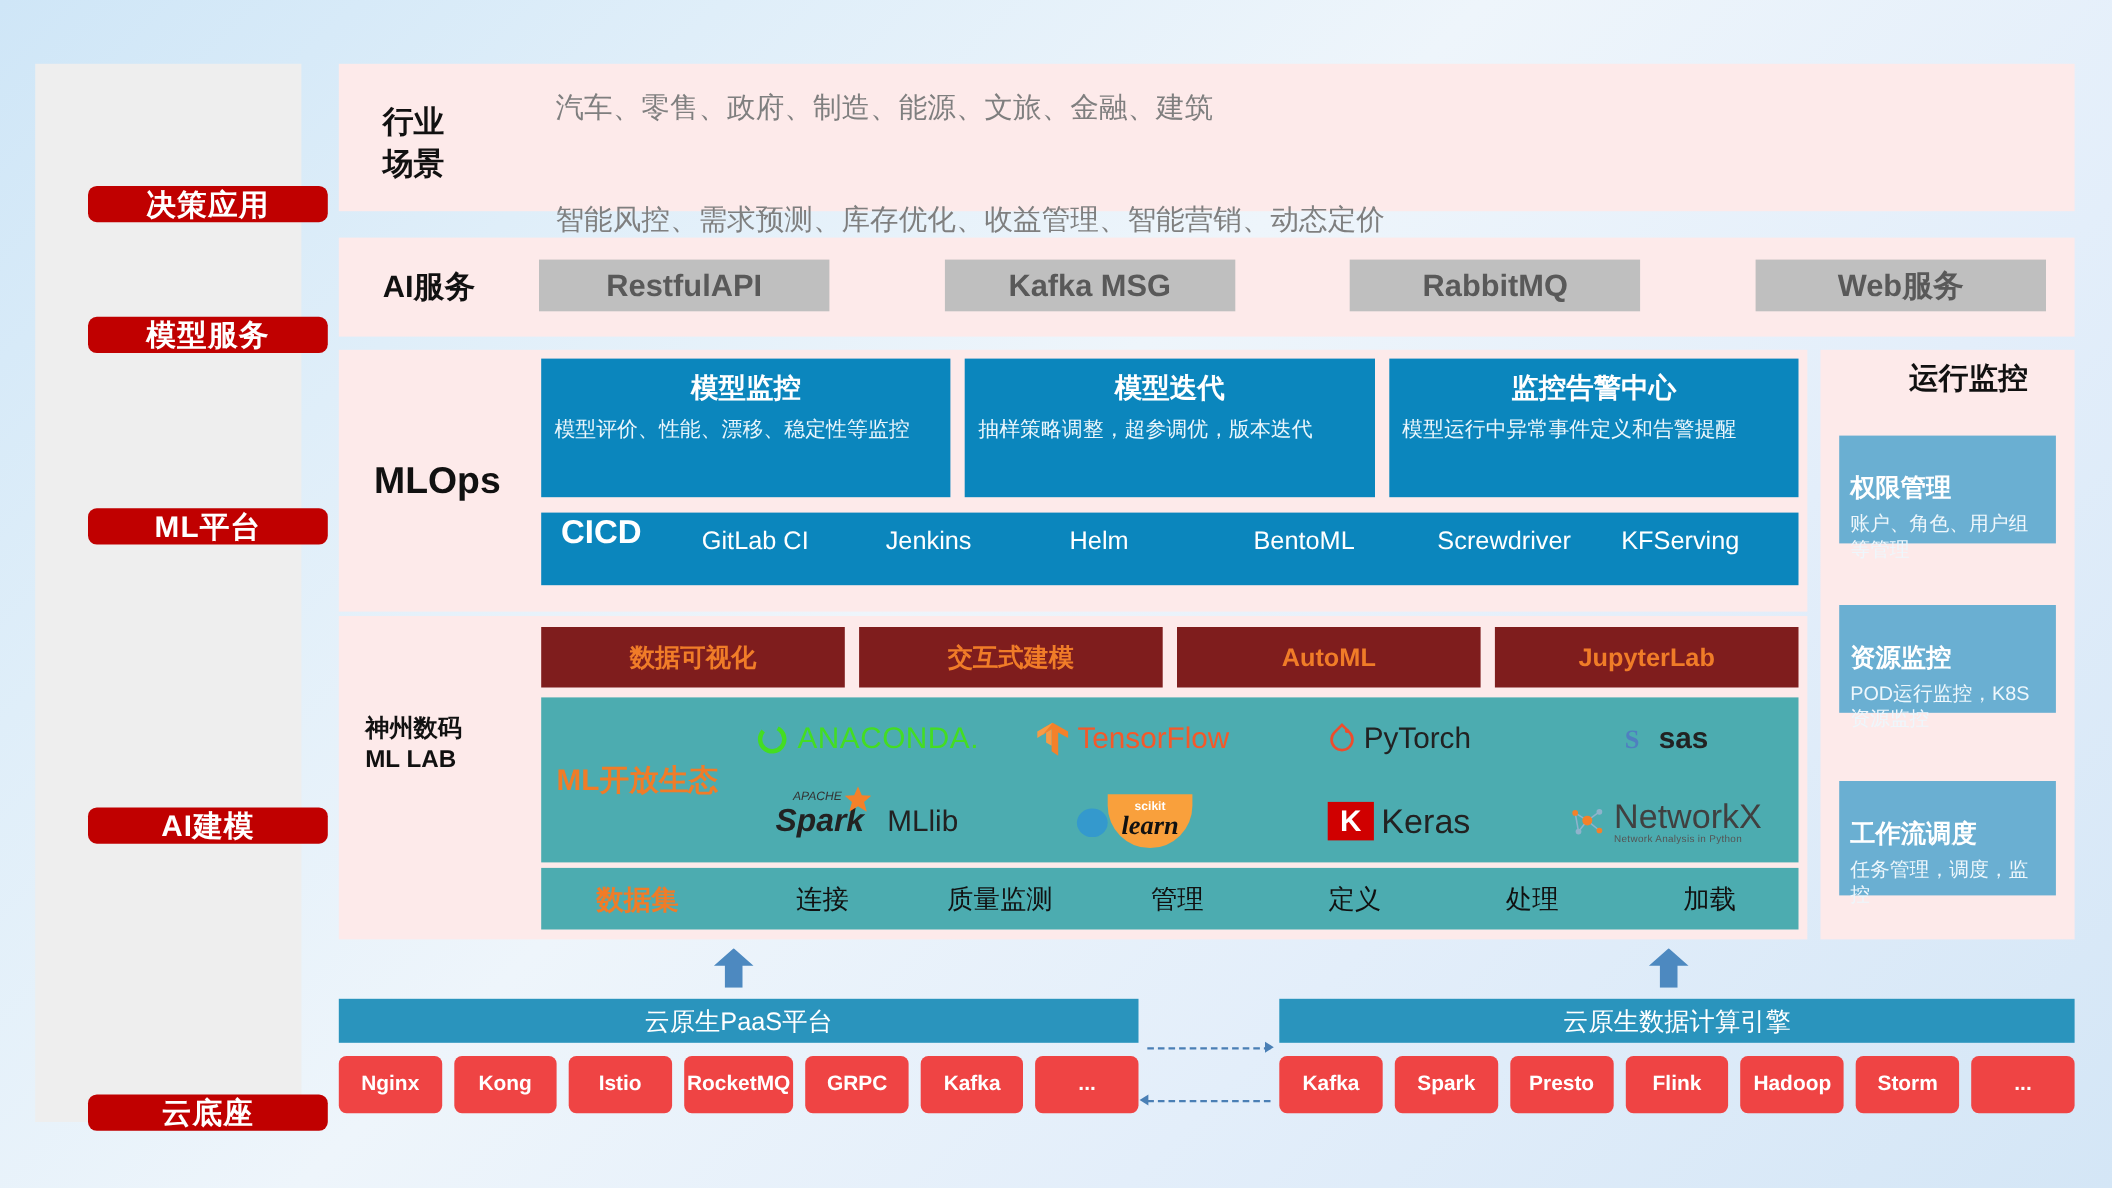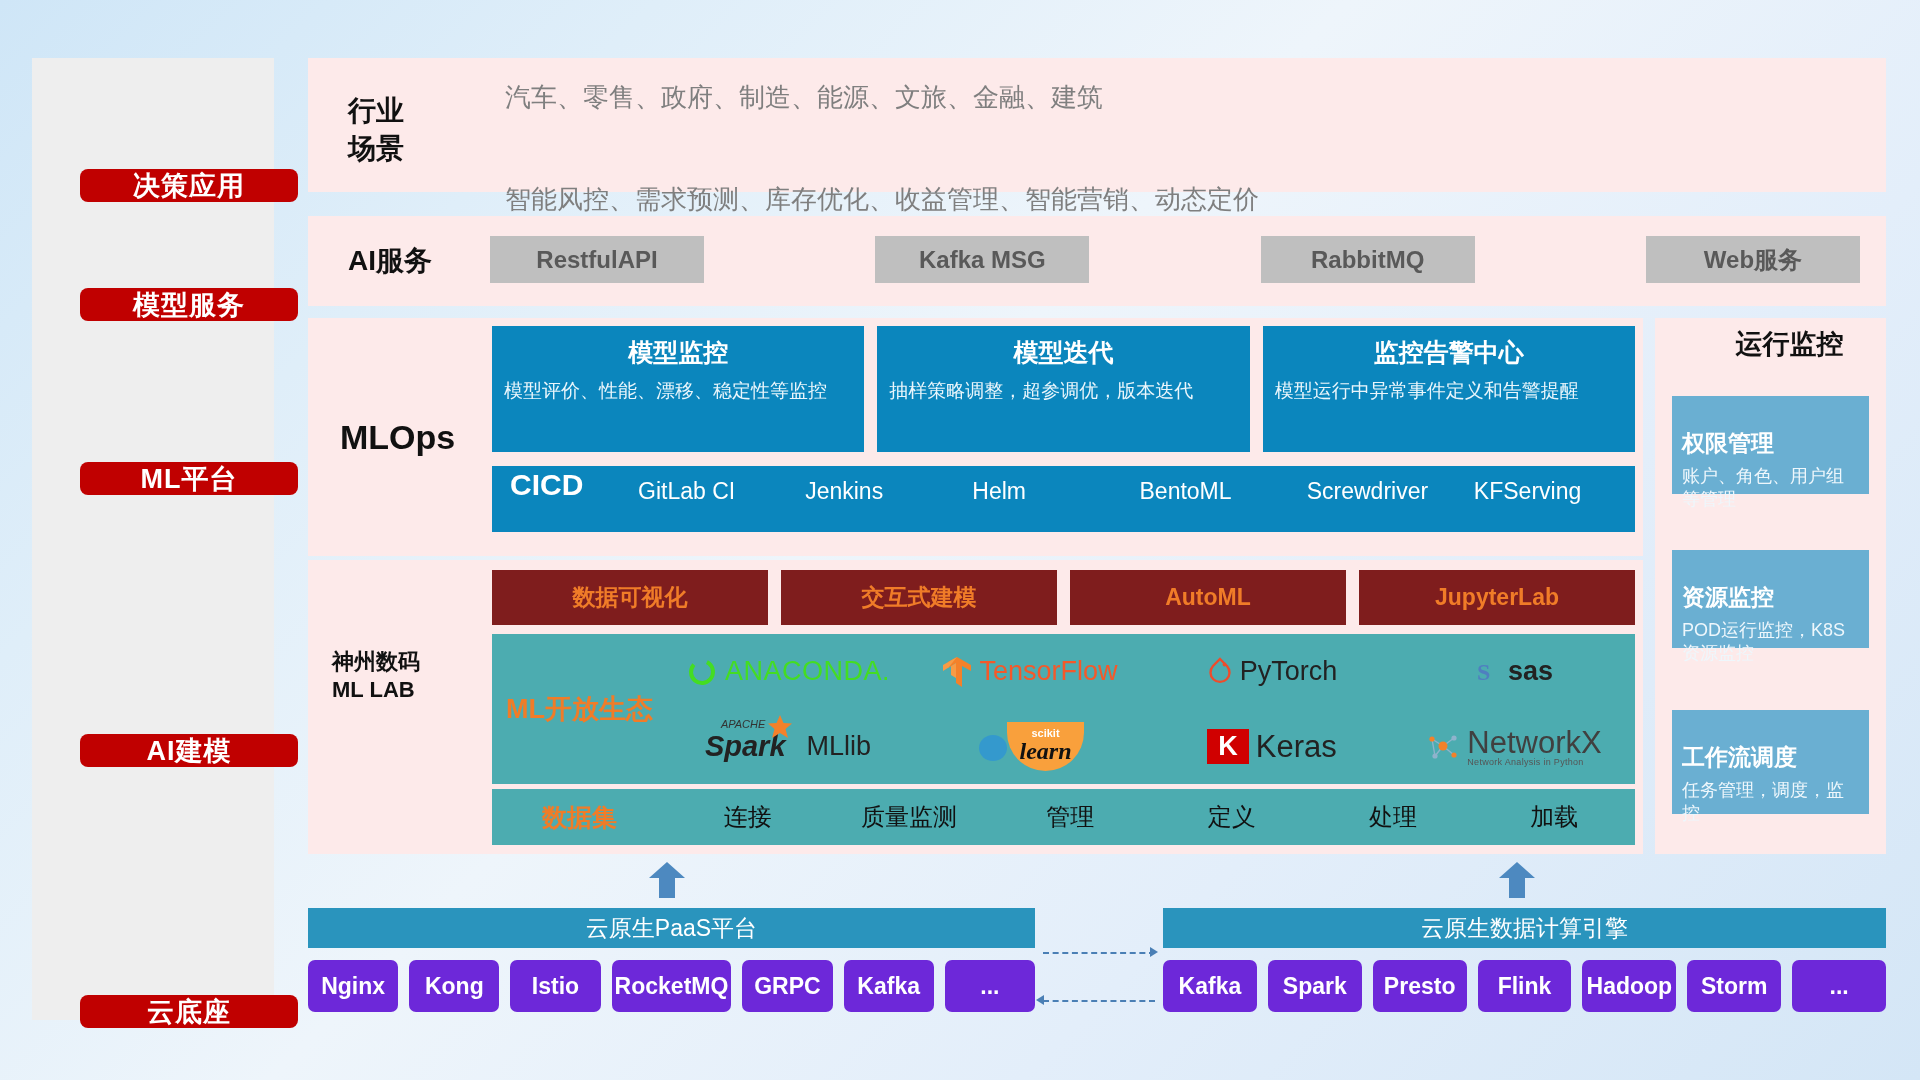--- a/index.html
+++ b/index.html
@@ -38,22 +38,22 @@
   
   .t-lab{left:348px;font-size:28px;}
   .t-lab.r1{top:80px;margin-top:12px;} .t-lab.r2{top:130px;}
   .t-val{position:absolute;left:505px;color:#7f7f7f;font-size:26px;white-space:nowrap;}
   .t-val.r1{top:80px;} .t-val.r2{top:146px;margin-top:36px;}
 
   
   .svc-label{left:348px;top:242px;font-size:28px;}
   .svc-chips{position:absolute;left:490px;top:236px;width:1370px;display:flex;gap:0;justify-content:space-between;}
   .svc-chip{
-    width:214px;height:47px;background:#bfbfbf;color:#595959;
-    display:flex;align-items:center;justify-content:center;font-size:24px;font-weight:bold;
+    width:264px;height:47px;background:#bfbfbf;color:#595959;
+    display:flex;align-items:center;justify-content:center;font-size:28px;font-weight:bold;
   }
 
   
   .mlops-label{left:340px;top:418px;font-size:34px;}
   .mlops-cards{position:absolute;left:492px;top:326px;width:1143px;display:flex;gap:13px;}
   .mlops-card{
     flex:1;background:#0b86bd;color:#fff;padding:10px 12px 8px 12px;height:126px;box-sizing:border-box;
   }
   .mlops-card .ttl{font-size:25px;font-weight:bold;text-align:center;margin-bottom:9px;}
   .mlops-card .desc{font-size:19px;line-height:1.32;color:#eaf6fc;}
@@ -99,21 +99,21 @@
   .rm-card .desc{font-size:18px;line-height:1.3;color:#eef7fc;}
 
   
   .band{position:absolute;height:40px;background:#2a94bd;color:#fff;display:flex;align-items:center;justify-content:center;font-size:23px;}
   .band-l{left:308px;top:908px;width:727px;}
   .band-r{left:1163px;top:908px;width:723px;}
   .tiles{position:absolute;display:flex;gap:11px;}
   .tiles-l{left:308px;top:960px;width:727px;}
   .tiles-r{left:1163px;top:960px;width:723px;}
   .tile{
-    flex:1;height:52px;background:#6d28d9;border-radius:7px;color:#fff;font-weight:bold;font-size:23px;
+    flex:1;height:52px;background:#ef4444;border-radius:7px;color:#fff;font-weight:bold;font-size:19px;
     display:flex;align-items:center;justify-content:center;text-align:center;line-height:1.15;padding:0 3px;box-sizing:border-box;
   }
   .arrow{position:absolute;width:44px;height:36px;}
   .arr1{left:645px;top:862px;} .arr2{left:1495px;top:862px;}
   .dashed{position:absolute;left:1043px;width:112px;height:0;border-top:2px dashed #4a7fb5;}
   .d1{top:952px;} .d2{top:1000px;}
   .dash-head{position:absolute;width:0;height:0;border-top:5px solid transparent;border-bottom:5px solid transparent;}
   .dh1{left:1150px;top:947px;border-left:8px solid #4a7fb5;}
   .dh2{left:1036px;top:995px;border-right:8px solid #4a7fb5;}
 </style>

